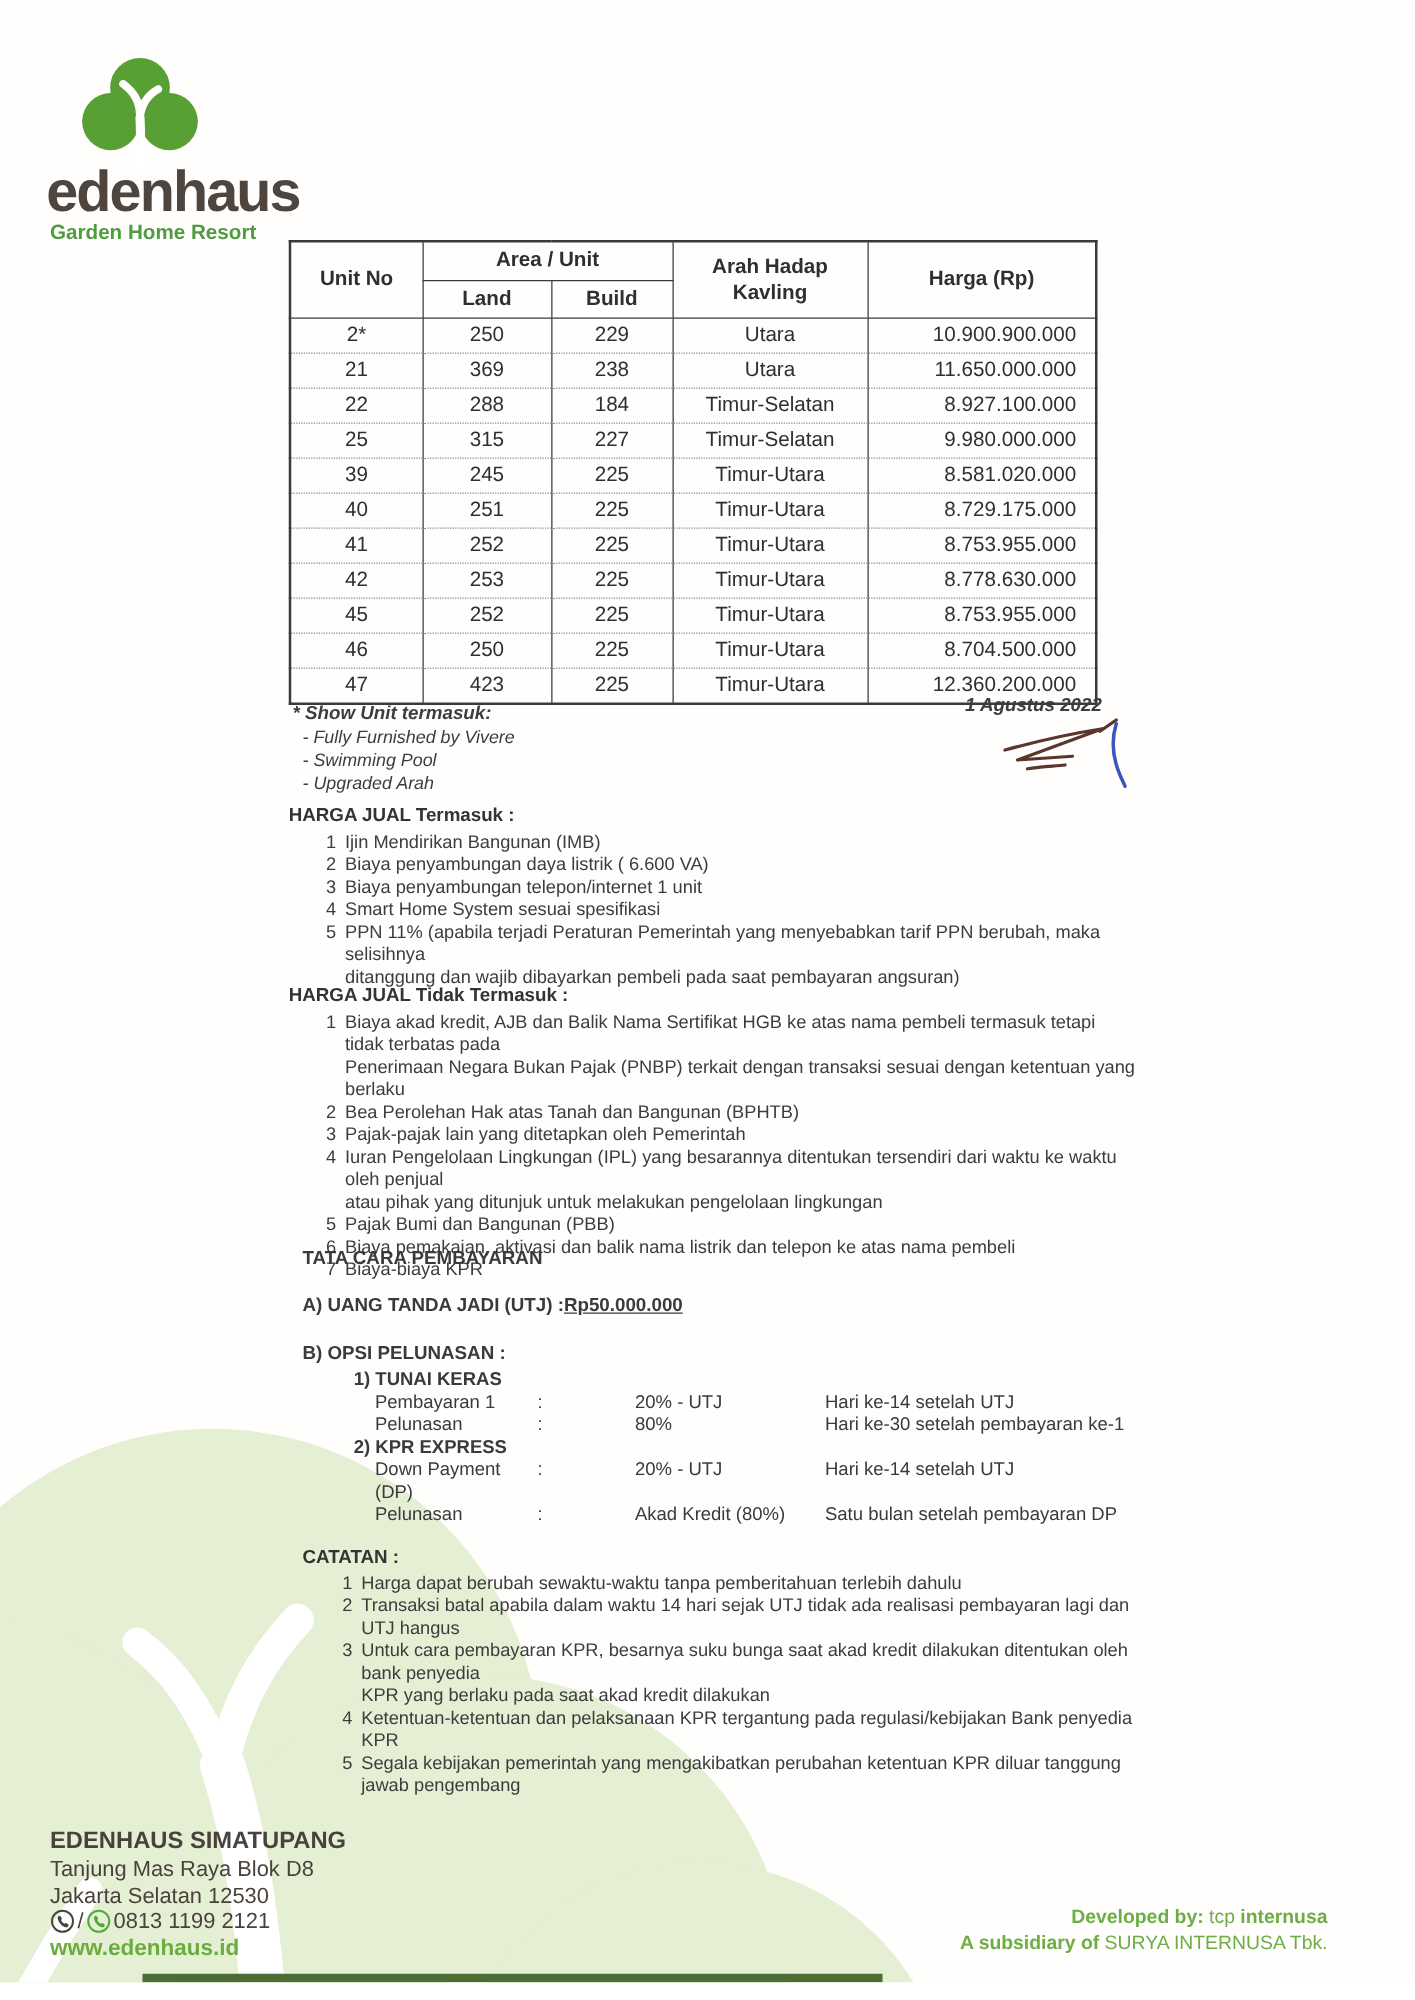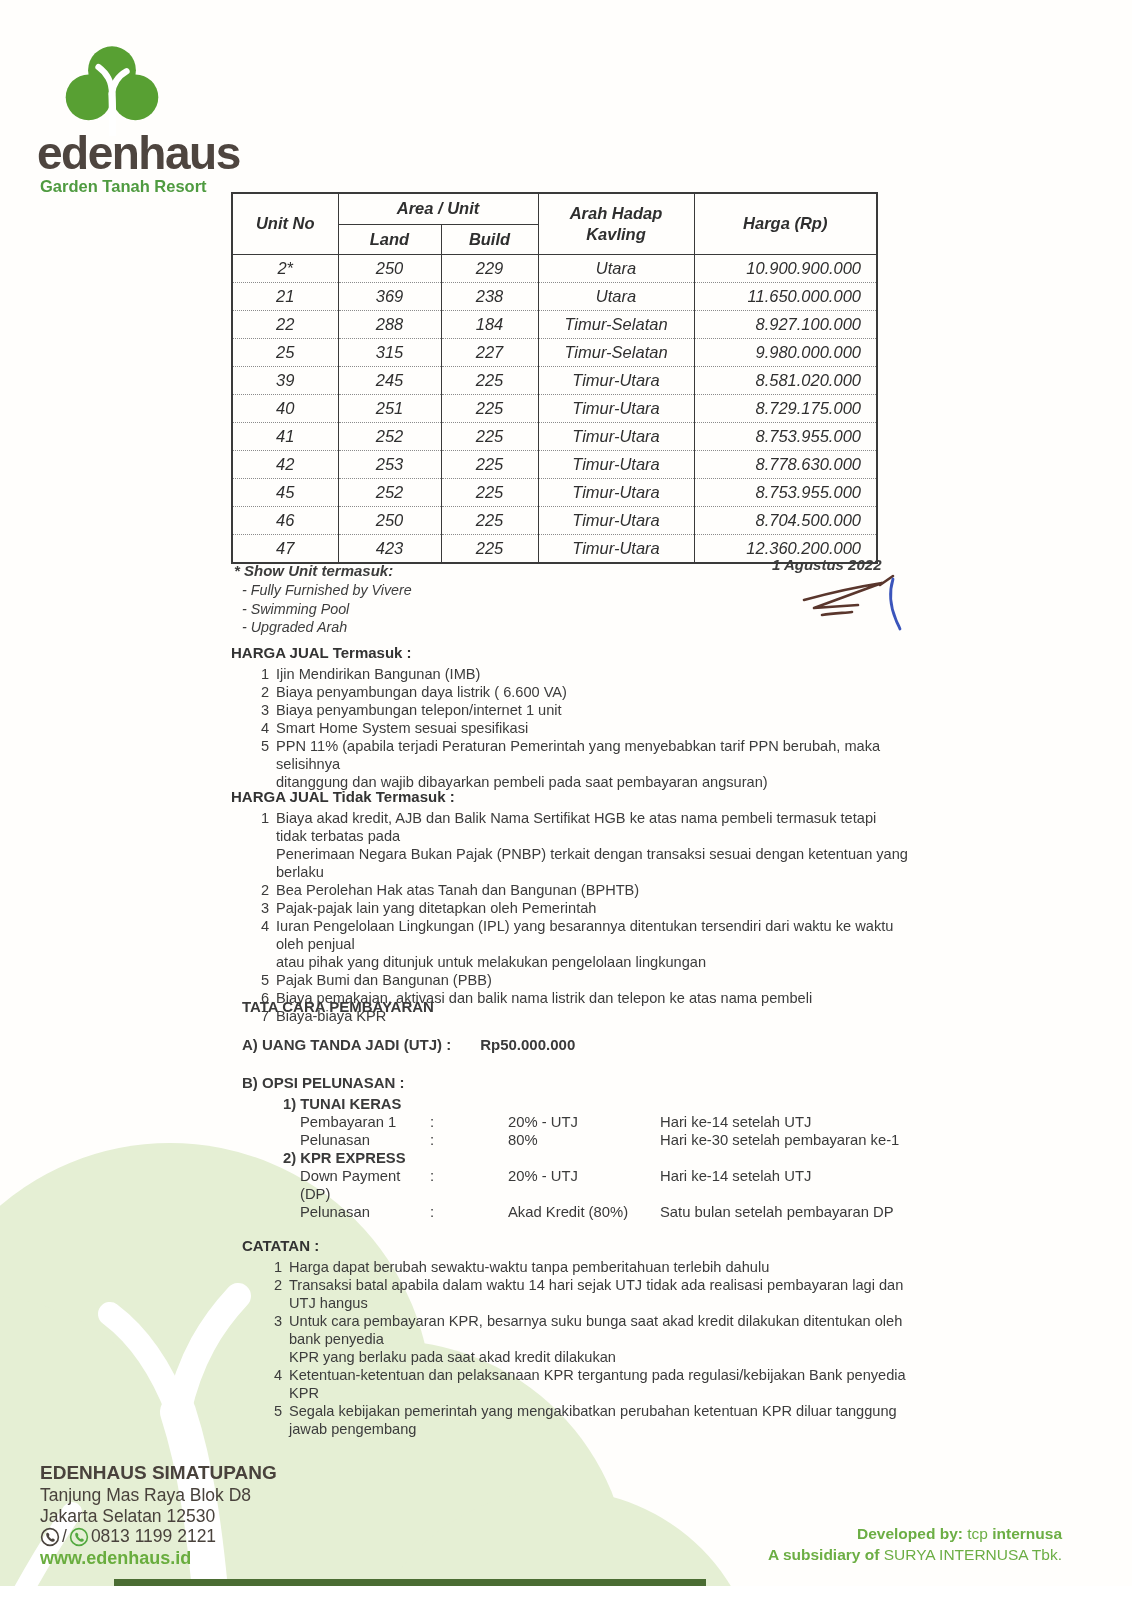--- a/index.html
+++ b/index.html
@@ -10,21 +10,21 @@
   .watermark{position:absolute;left:0;top:0;pointer-events:none;}
 
   
   .logo-tree{position:absolute;left:60px;top:44px;}
   .brand{position:absolute;left:37px;top:126px;font-size:46px;font-weight:700;color:#4e453f;letter-spacing:-1.5px;}
   .tagline{position:absolute;left:40px;top:177px;font-size:16.5px;font-weight:700;color:#4f9b40;}
 
   
   .price-table{position:absolute;left:231px;top:192px;}
   table{border-collapse:collapse;table-layout:fixed;width:645px;font-size:16.5px;color:#2f2f2f;}
-  table{border:2px solid #3a3a3a;font-style:italic;}
+  table{border:2px solid #3a3a3a;}
   th,td{border-left:1.4px solid #3a3a3a;border-right:1.4px solid #3a3a3a;padding:0;text-align:center;}
   th{font-weight:700;border-bottom:1.6px solid #3a3a3a;}
   thead tr:nth-child(1){height:31px;}
   thead tr:nth-child(2){height:30px;}
   tbody td{border-top:1.3px dotted #8b8b8b;height:27px;}
   td.harga{text-align:right;padding-right:15px;margin-left:25px;}
   th.pre{white-space:pre-line;line-height:21px;}
 
   
   .show-unit{position:absolute;left:234px;top:561px;font-style:italic;color:#3d3d3d;}
@@ -35,21 +35,21 @@
 
   
   .sec{position:absolute;left:231px;width:680px;}
   .sec-title{font-weight:700;font-size:15px;color:#333;line-height:18px;}
   .list{margin-top:3px;padding-left:24px;}
   .li{display:flex;line-height:18px;font-size:14.6px;color:#3c3c3c;}
   .li .num{flex:none;width:14px;text-align:right;margin-right:7px;}
 
   .pay-title{position:absolute;left:242px;top:998px;font-weight:700;font-size:15px;}
   .utj-line{position:absolute;left:242px;top:1036px;display:flex;font-size:15px;font-weight:700;}
-  .utj-line .val{margin-left:29px;}
+  .utj-line .val{text-decoration:underline;}
   .opsi-title{position:absolute;left:242px;top:1074px;font-weight:700;font-size:15px;}
 
   .options{position:absolute;left:283px;top:1095px;width:640px;font-size:14.8px;}
   .opt-name{font-weight:700;line-height:18px;}
   .opt-row{display:grid;grid-template-columns:130px 78px 152px auto;line-height:18px;margin-left:17px;}
   .opt-row .lbl{font-weight:400;}
 
   .catatan{left:242px;top:1237px;}
   .catatan .list{padding-left:26px;}
 
@@ -91,21 +91,21 @@
       <circle cx="55" cy="102" r="44"></circle>
       <circle cx="145" cy="102" r="44"></circle>
     </g>
     <g stroke="#ffffff" fill="none" stroke-linecap="round">
       <path d="M101,176 C101,130 101,112 100,96" stroke-width="14"></path>
       <path d="M100,96 C100,70 90,56 74,44" stroke-width="12"></path>
       <path d="M100,96 C102,72 114,60 128,52" stroke-width="12"></path>
     </g>
   </svg>
   <div class="brand">edenhaus</div>
-  <div class="tagline">Garden Tanah Resort</div>
+  <div class="tagline">Garden Home Resort</div>
 
   <div class="price-table">
     <table>
       <colgroup>
           <col style="width:106px">
           <col style="width:103px">
           <col style="width:97px">
           <col style="width:156px">
           <col style="width:183px">
         </colgroup>

